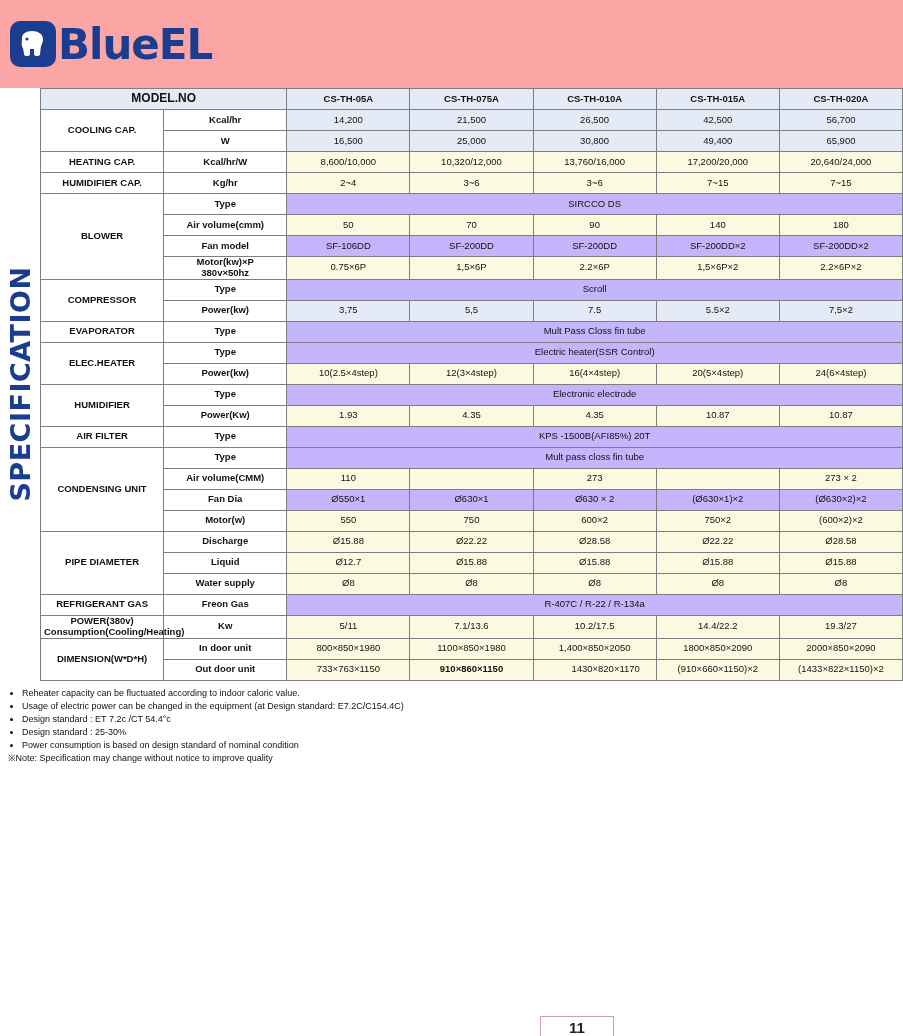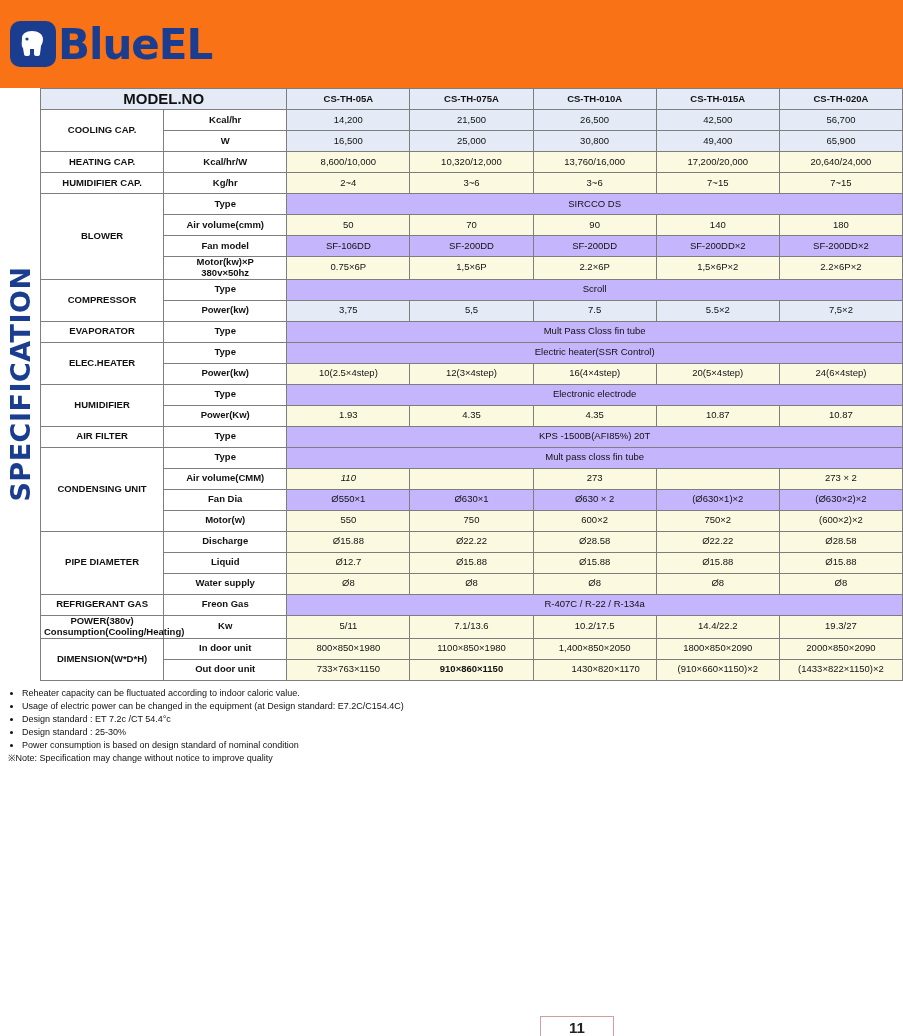--- a/index.html
+++ b/index.html
@@ -13,21 +13,21 @@
   #page {
     position: relative;
     width: 903px; height: 1036px;
     background: #ffffff;
   }
 
   
   .header {
     position: relative;
     height: 88px;
-    background: #f97316;
+    background: #fca5a5;
     display: flex;
     align-items: center;
   }
   .logo-wrap {
     display: flex;
     align-items: center;
     margin-left: 10px;
   }
   .logo-badge {
     width: 46px; height: 46px;
@@ -114,21 +114,21 @@
   .v-blue { background: #e4eaf6; }
   .v-yellow { background: #fbfae0; }
   .v-white { background: #c4b5fd; }
   thead th {
     background: #e4eaf6;
     font-weight: bold;
     font-size: 10px;
     height: 24px;
   }
   thead th.modelno {
-    font-size: 15px;
+    font-size: 12px;
   }
   .tall { height: 30px; }
 
   
   .notes {
     margin: 6px 0 0 8px;
     font-size: 9px;
     color: #111;
     line-height: 1.45;
   }
@@ -298,21 +298,21 @@
             <td class="c-sub" style="width: 98px;">Type</td>
             <td colspan="5" class="v-white">KPS -1500B(AFI85%) 20T</td>
           </tr>
           <tr>
             <td class="c-label" rowspan="4" style="width: 185px;">CONDENSING UNIT</td>
             <td class="c-sub" style="width: 98px;">Type</td>
             <td colspan="5" class="v-white">Mult pass closs fin tube</td>
           </tr>
           <tr>
             <td class="c-sub" style="width: 98px;">Air volume(CMM)</td>
-            <td class="v-yellow" style="width: 100px; font-style: italic;">110</td>
+            <td class="v-yellow" style="width: 100px;">110</td>
             <td class="v-yellow" style="width: 100px;"></td>
             <td class="v-yellow" style="width: 100px;">273</td>
             <td class="v-yellow" style="width: 100px;"></td>
             <td class="v-yellow" style="width: 100px;">273 × 2</td>
           </tr>
           <tr>
             <td class="c-sub" style="width: 98px;">Fan Dia</td>
             <td class="v-white" style="width: 100px;">Ø550×1</td>
             <td class="v-white" style="width: 100px;">Ø630×1</td>
             <td class="v-white" style="width: 100px;">Ø630 × 2</td>

